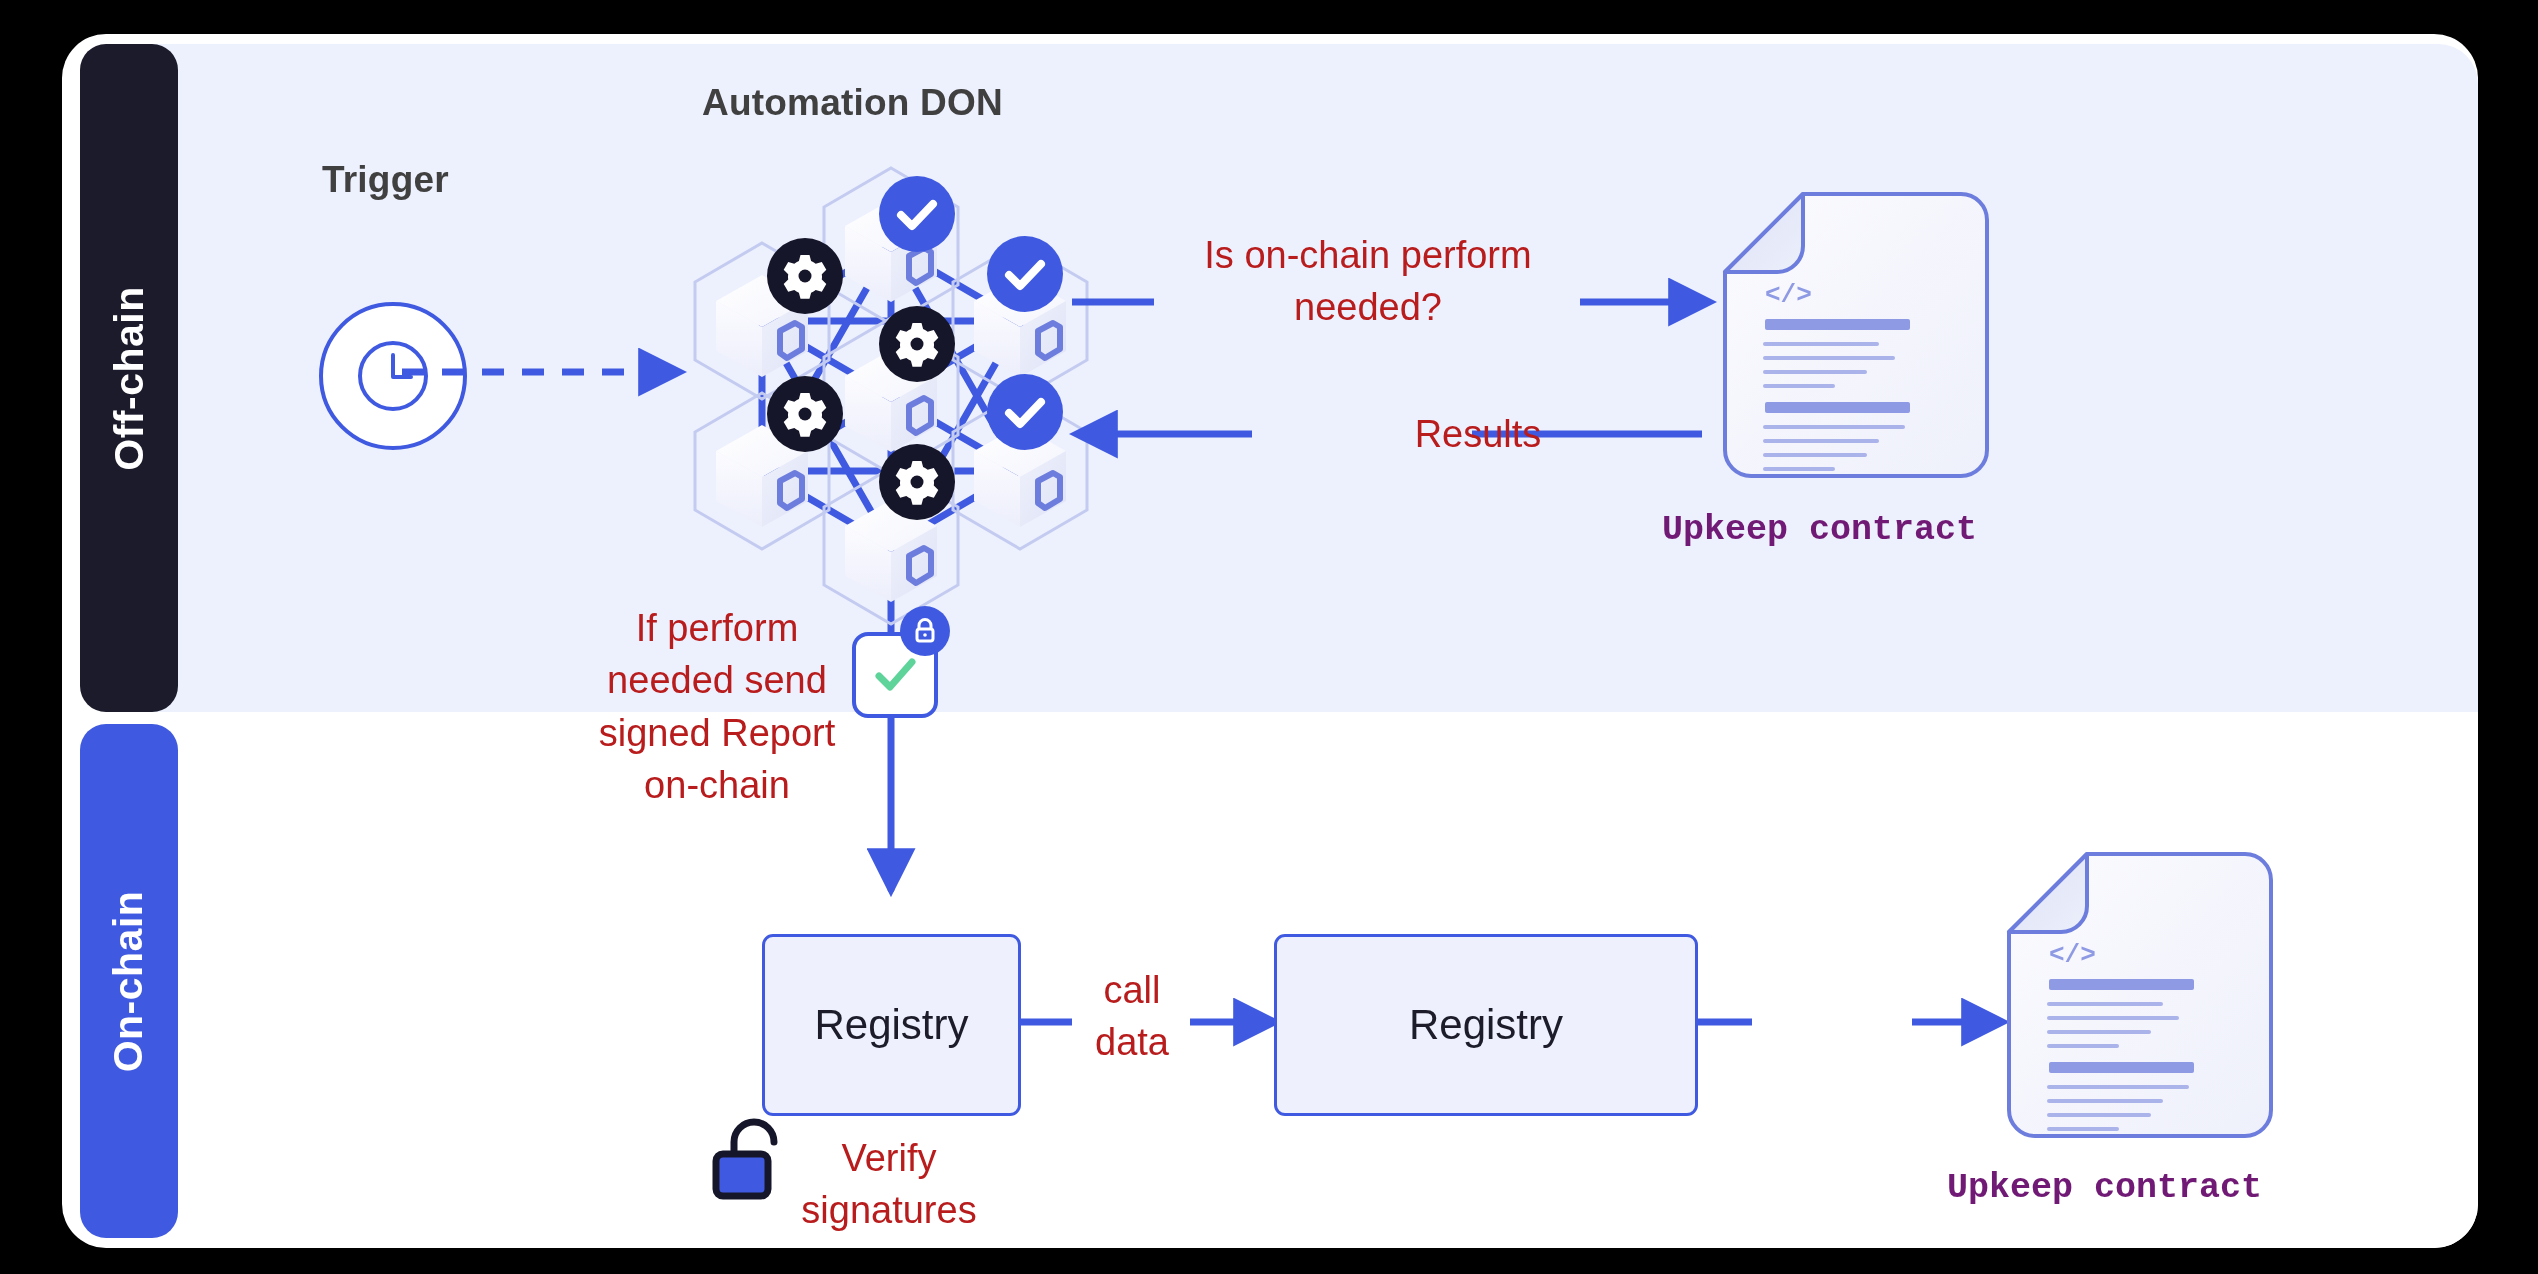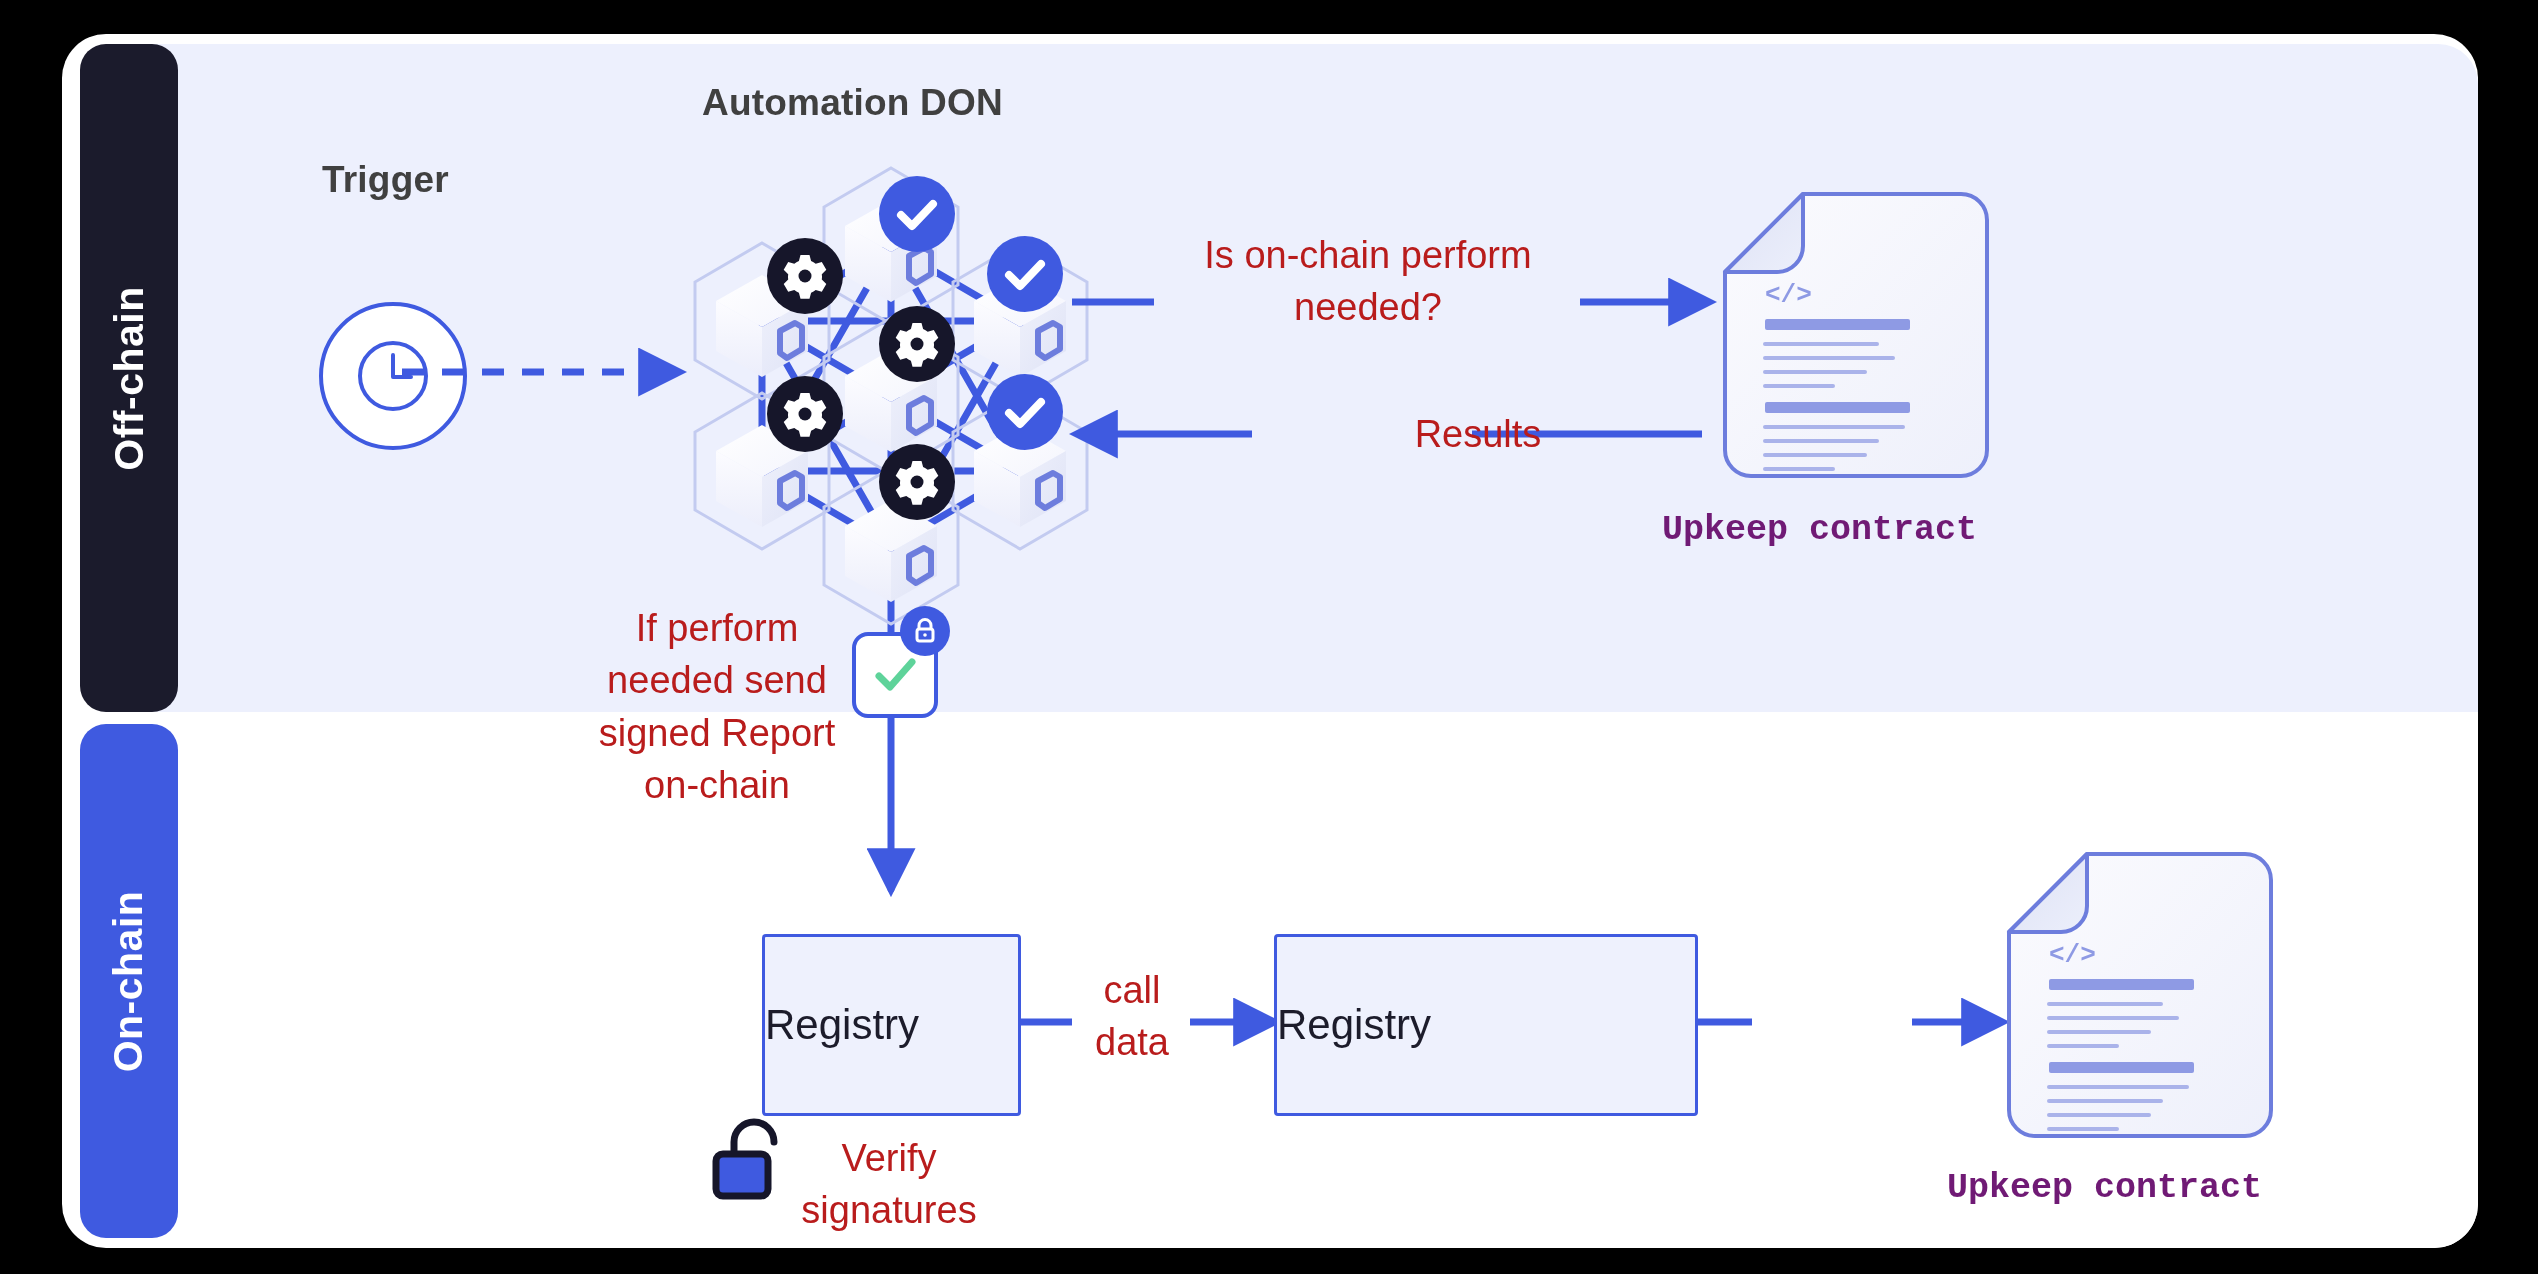--- a/index.html
+++ b/index.html
@@ -44,22 +44,22 @@
     white-space:pre-line;
   }
   .caption{
     color:#701a75;font-weight:700;font-size:35px;white-space:nowrap;text-align:left;font-family:Liberation Mono, monospace;
   }
   .boxlabel{
     color:#1c1c2b;font-size:42px;white-space:nowrap;
   }
   
   .procbox{
-    background:#eef1fd;border:3px solid #3f5ae0;border-radius:4px;
-    display:flex;align-items:center;
+    background:#eef1fd;border:3px solid #3f5ae0;border-radius:11px;
+    display:flex;align-items:center;justify-content:center;
   }
   
   #trigger-circle{
     left:257px;top:268px;width:140px;height:140px;border-radius:50%;
     background:#fff;border:4px solid #3f5ae0;
     display:flex;align-items:center;justify-content:center;
   }
   
   #signed-report{
     left:790px;top:598px;width:78px;height:78px;border-radius:16px;

